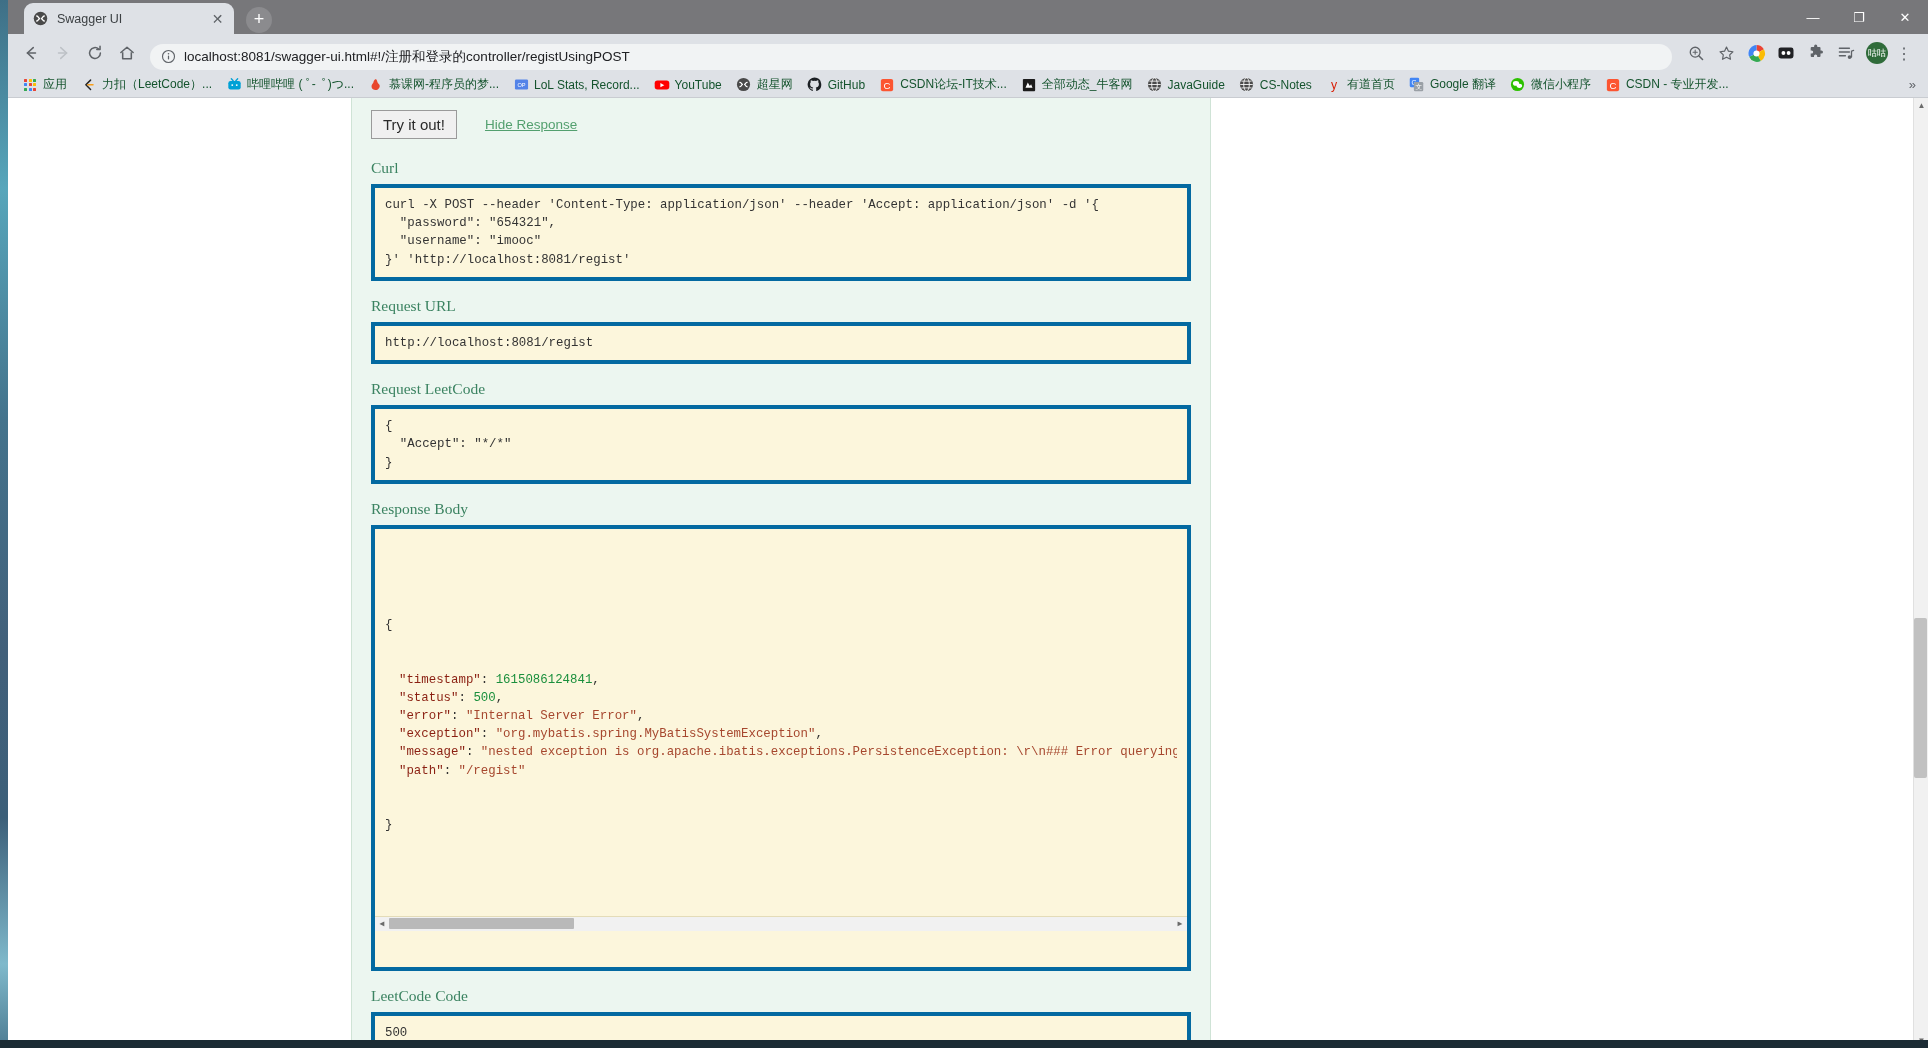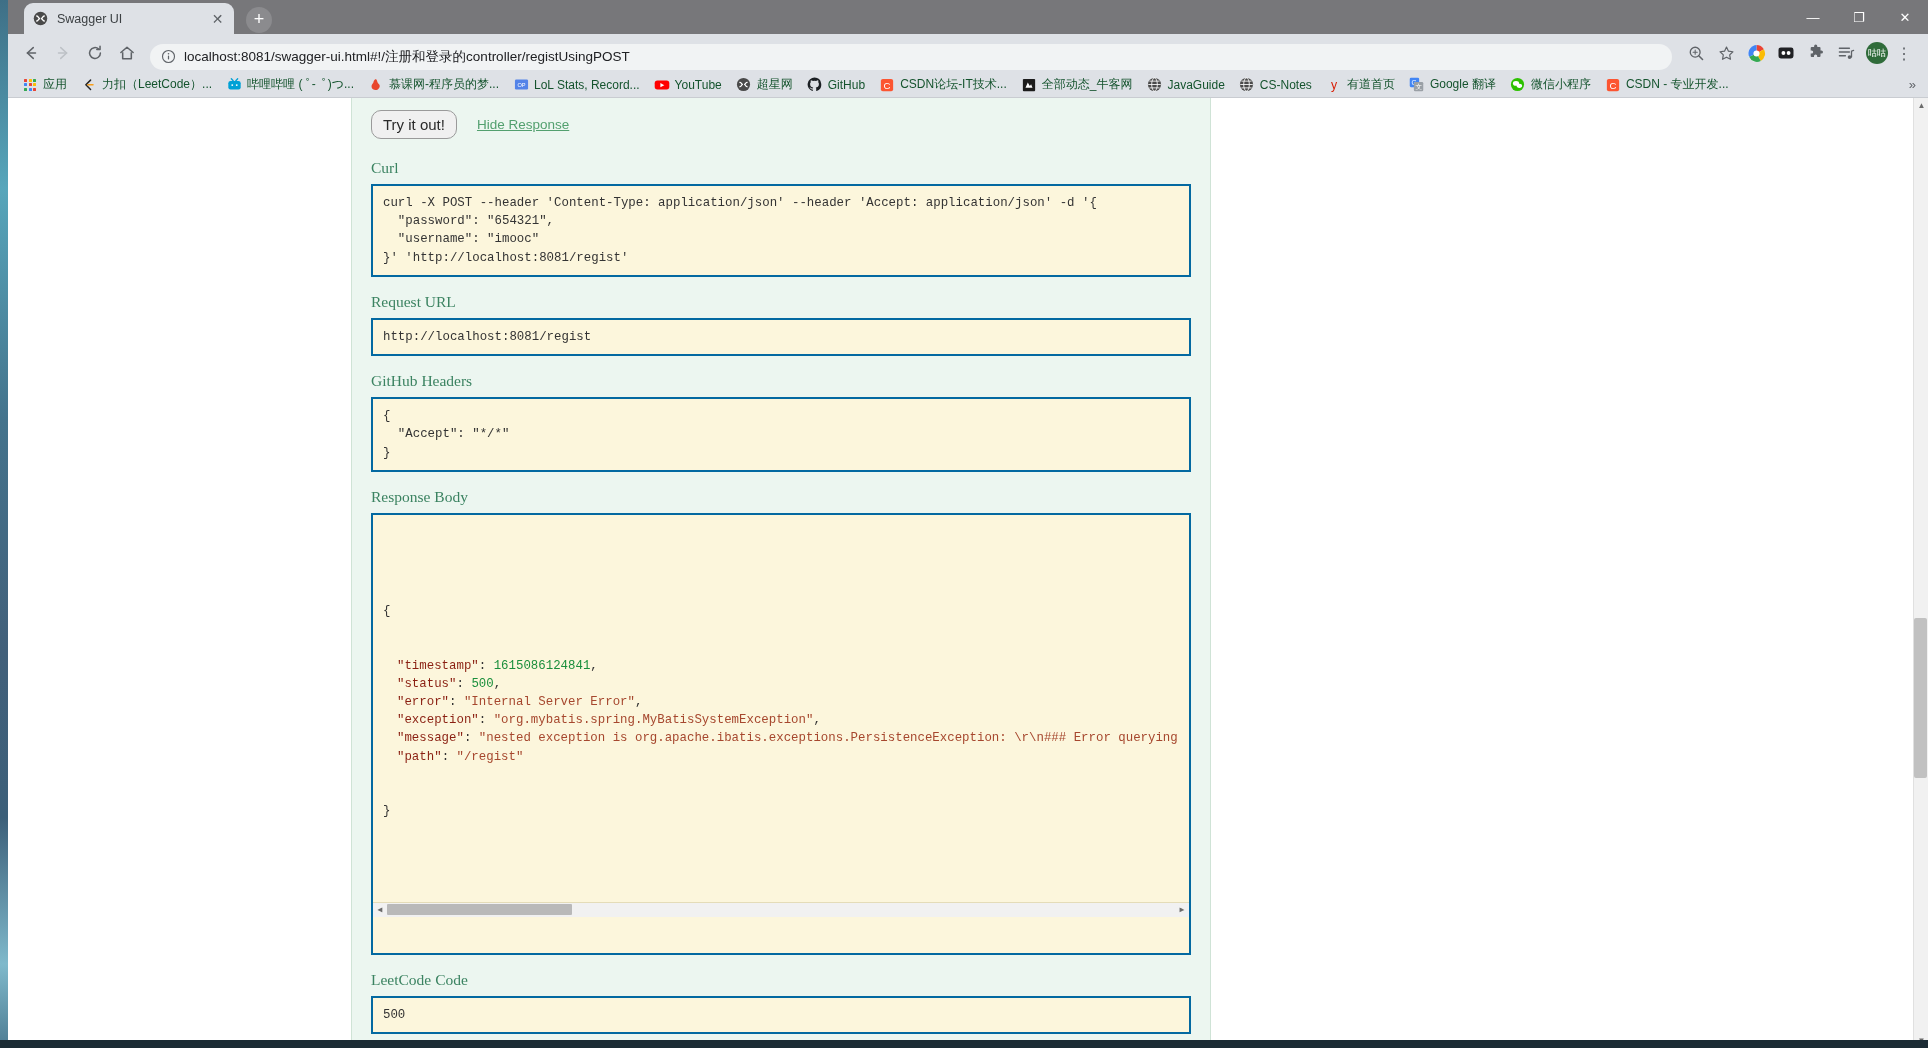--- a/index.html
+++ b/index.html
@@ -171,42 +171,42 @@
   .btn-row {
     display: flex; align-items: center;
     padding: 40px 0 4px 9px;
   }
   #try-it-btn {
     font-family: "Liberation Sans", sans-serif;
     font-size: 15px;
     color: #2a2a2a;
     background: #f0f0f0;
     border: 1px solid #9a9a9a;
-    border-radius: 10px;
+    border-radius: 0;
     padding: 5px 11px;
     cursor: pointer;
   }
   #hide-response-link {
-    margin-left: 20px;
+    margin-left: 28px;
     font-size: 13.5px;
     color: #53a06f;
     text-decoration: underline;
     cursor: pointer;
   }
 
   .sec-title {
     font-size: 15.5px;
     color: #3b8361;
     margin: 16px 0 7px 9px;
     font-family: Liberation Serif, serif;
   }
   .code-block {
     margin: 0 9px 0 9px;
     background: #fcf6dc;
-    border: 2px solid #0369a1;
+    border: 4px solid #0369a1;
     padding: 8px 10px;
     font-family: "Liberation Mono", monospace;
     font-size: 12.4px;
     line-height: 1.47;
     color: #333333;
     white-space: pre;
     overflow: hidden;
   }
   .code-block.scrollable {
     padding-bottom: 0;
@@ -566,21 +566,21 @@
 
         <div class="sec-title">Curl</div>
         <div class="code-block"><span>curl -X POST --header 'Content-Type: application/json' --header 'Accept: application/json' -d '{</span>
 <span>  "password": "654321",</span>
 <span>  "username": "imooc"</span>
 <span>}' 'http://localhost:8081/regist'</span></div>
 
         <div class="sec-title">Request URL</div>
         <div class="code-block"><span>http://localhost:8081/regist</span></div>
 
-        <div class="sec-title">GitHub Headers</div>
+        <div class="sec-title">Request LeetCode</div>
         <div class="code-block"><span>{</span>
 <span>  "Accept": "*/*"</span>
 <span>}</span></div>
 
         <div class="sec-title">Response Body</div>
         <div class="code-block scrollable" style="padding-top:14px;">
           <div class="cb-body">
             <div><span class="j-pun">{</span></div>
             <div id="rb-fields"><div style="padding-left: 14px;"><span class="j-key">"timestamp"</span><span class="j-pun">: </span><span class="j-num">1615086124841</span><span class="j-pun">,</span></div><div style="padding-left: 14px;"><span class="j-key">"status"</span><span class="j-pun">: </span><span class="j-num">500</span><span class="j-pun">,</span></div><div style="padding-left: 14px;"><span class="j-key">"error"</span><span class="j-pun">: </span><span class="j-str">"Internal Server Error"</span><span class="j-pun">,</span></div><div style="padding-left: 14px;"><span class="j-key">"exception"</span><span class="j-pun">: </span><span class="j-str">"org.mybatis.spring.MyBatisSystemException"</span><span class="j-pun">,</span></div><div style="padding-left: 14px;"><span class="j-key">"message"</span><span class="j-pun">: </span><span class="j-str">"nested exception is org.apache.ibatis.exceptions.PersistenceException: \r\n### Error querying database.  Cause: org</span><span class="j-pun"></span></div><div style="padding-left: 14px;"><span class="j-key">"path"</span><span class="j-pun">: </span><span class="j-str">"/regist"</span><span class="j-pun"></span></div></div>
             <div><span class="j-pun">}</span></div>

